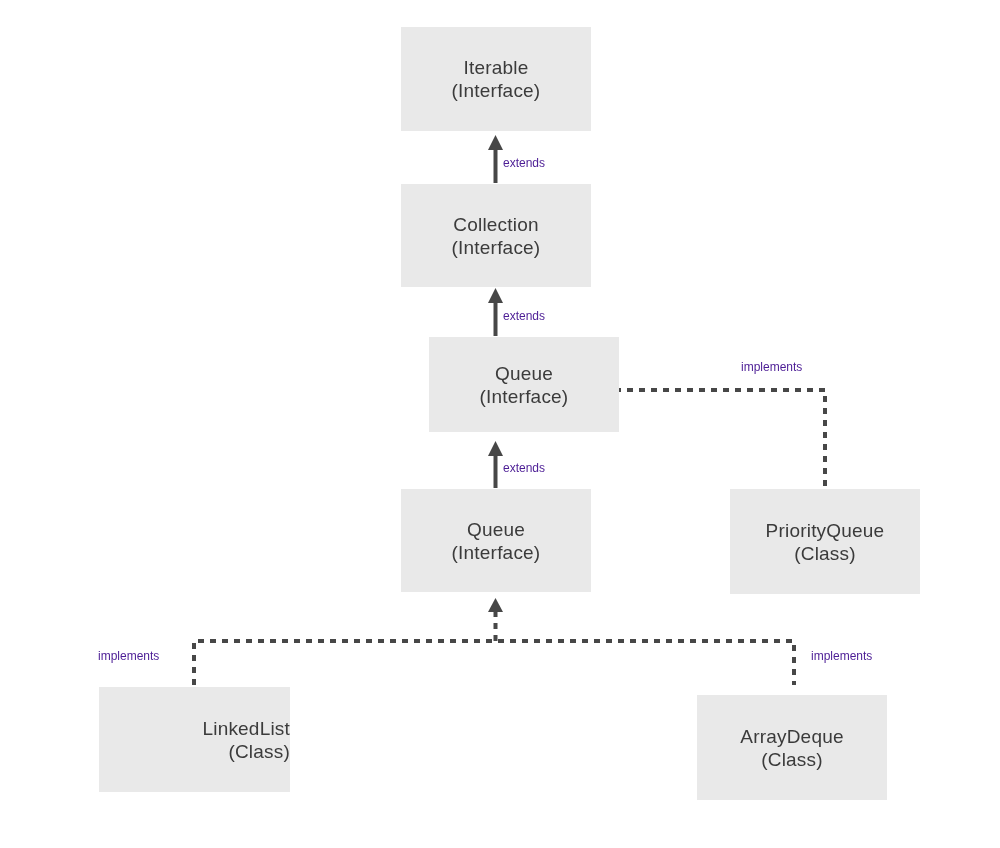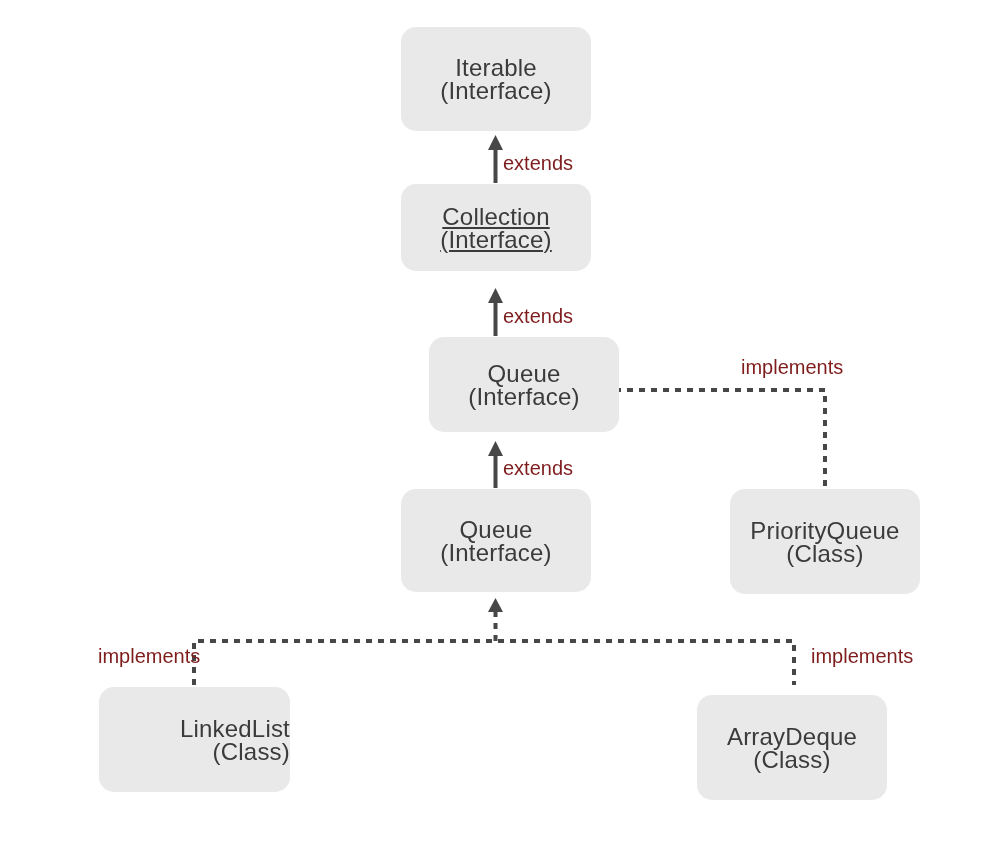--- a/index.html
+++ b/index.html
@@ -25,35 +25,34 @@
   }
   .node {
     position: absolute;
     background: #e9e9e9;
     color: #3b3b3b;
     display: flex;
     flex-direction: column;
     align-items: center;
     justify-content: center;
     text-align: center;
-    font-size: 24px;
+    font-size: 19px;
     line-height: 23px;
     letter-spacing: 0.2px;
-    border-radius: 15px;
   }
   .edge-label {
     position: absolute;
-    font-size: 20px;
+    font-size: 12px;
     line-height: 16px;
-    color: #7f1d1d;
+    color: #4c1d95;
     white-space: nowrap;
   }
   
   .n-iterable      { left: 401px; top: 27px;  width: 190px; height: 104px; }
-  .n-collection    { left: 401px; top: 184px; width: 190px; height: 87px; text-decoration: underline; }
+  .n-collection    { left: 401px; top: 184px; width: 190px; height: 103px; }
   .n-queue         { left: 401px; top: 337px; width: 190px; height: 95px; margin-left: 28px; }
   .n-deque         { left: 401px; top: 489px; width: 190px; height: 103px; }
   .n-priorityqueue { left: 730px; top: 489px; width: 190px; height: 105px; text-align: center; }
   .n-linkedlist    { left: 99px;  top: 687px; width: 191px; height: 105px; align-items: flex-end; }
   .n-arraydeque    { left: 697px; top: 687px; width: 190px; height: 105px; margin-top: 8px; }
   
   .l-extends-1 { left: 503px; top: 155px; }
   .l-extends-2 { left: 503px; top: 308px; }
   .l-extends-3 { left: 503px; top: 460px; }
   .l-impl-pq   { left: 741px; top: 359px; }

